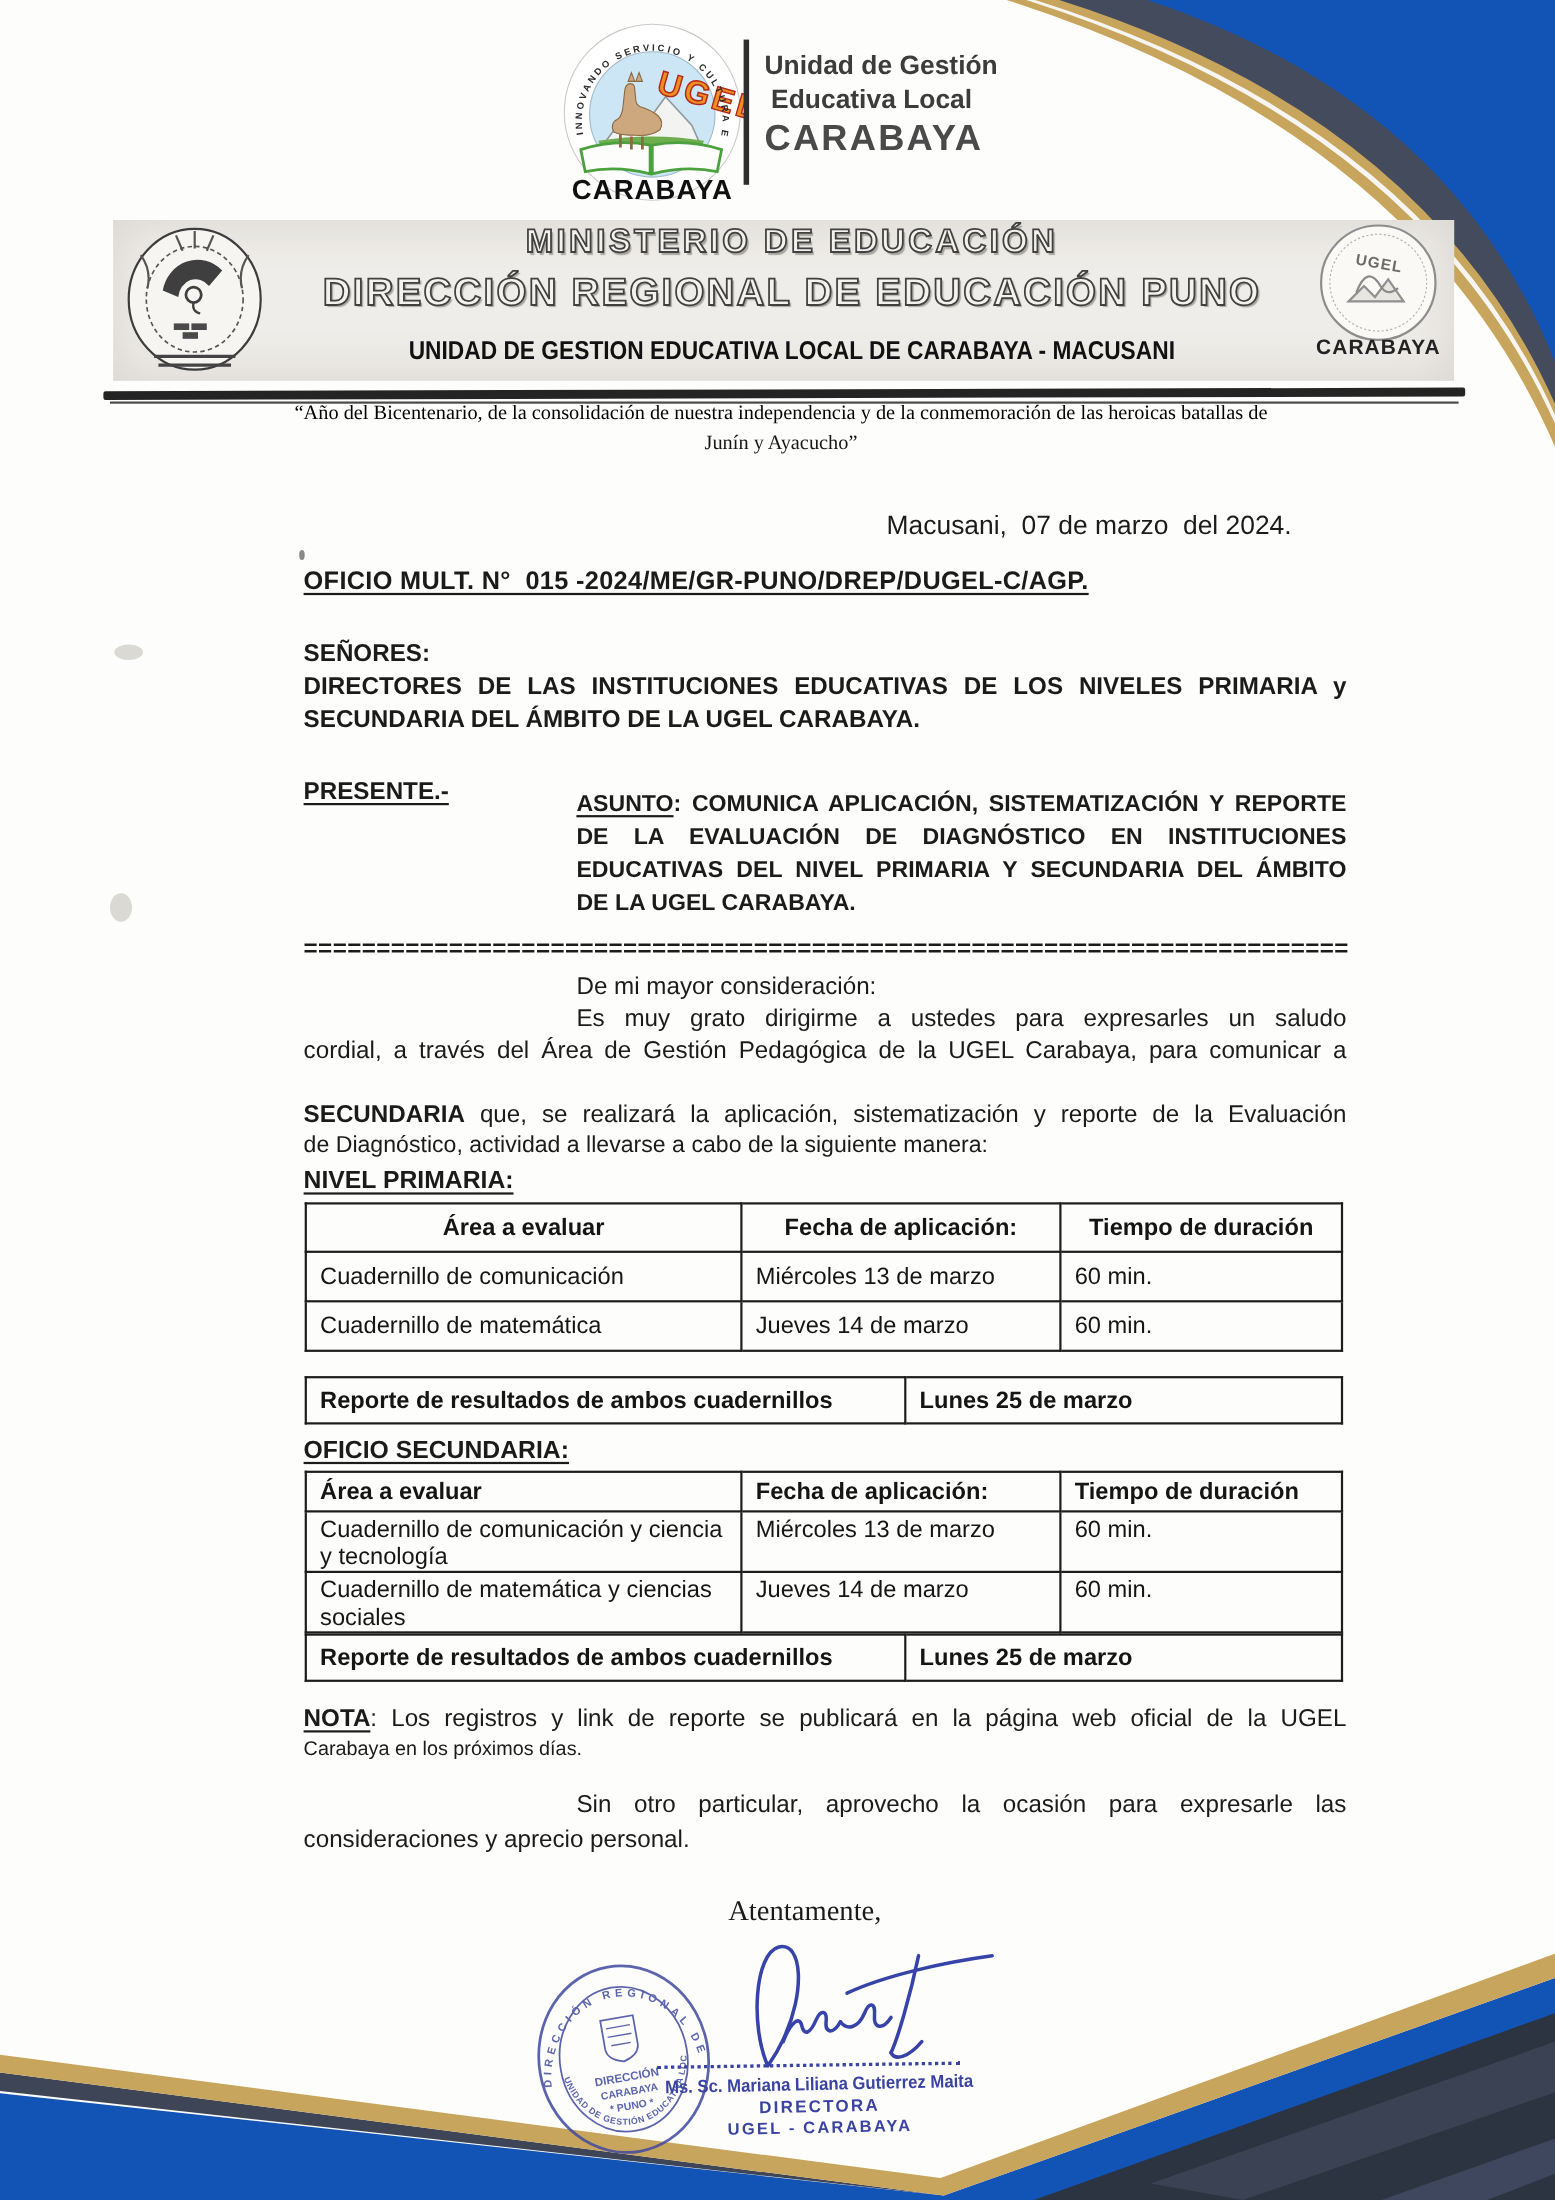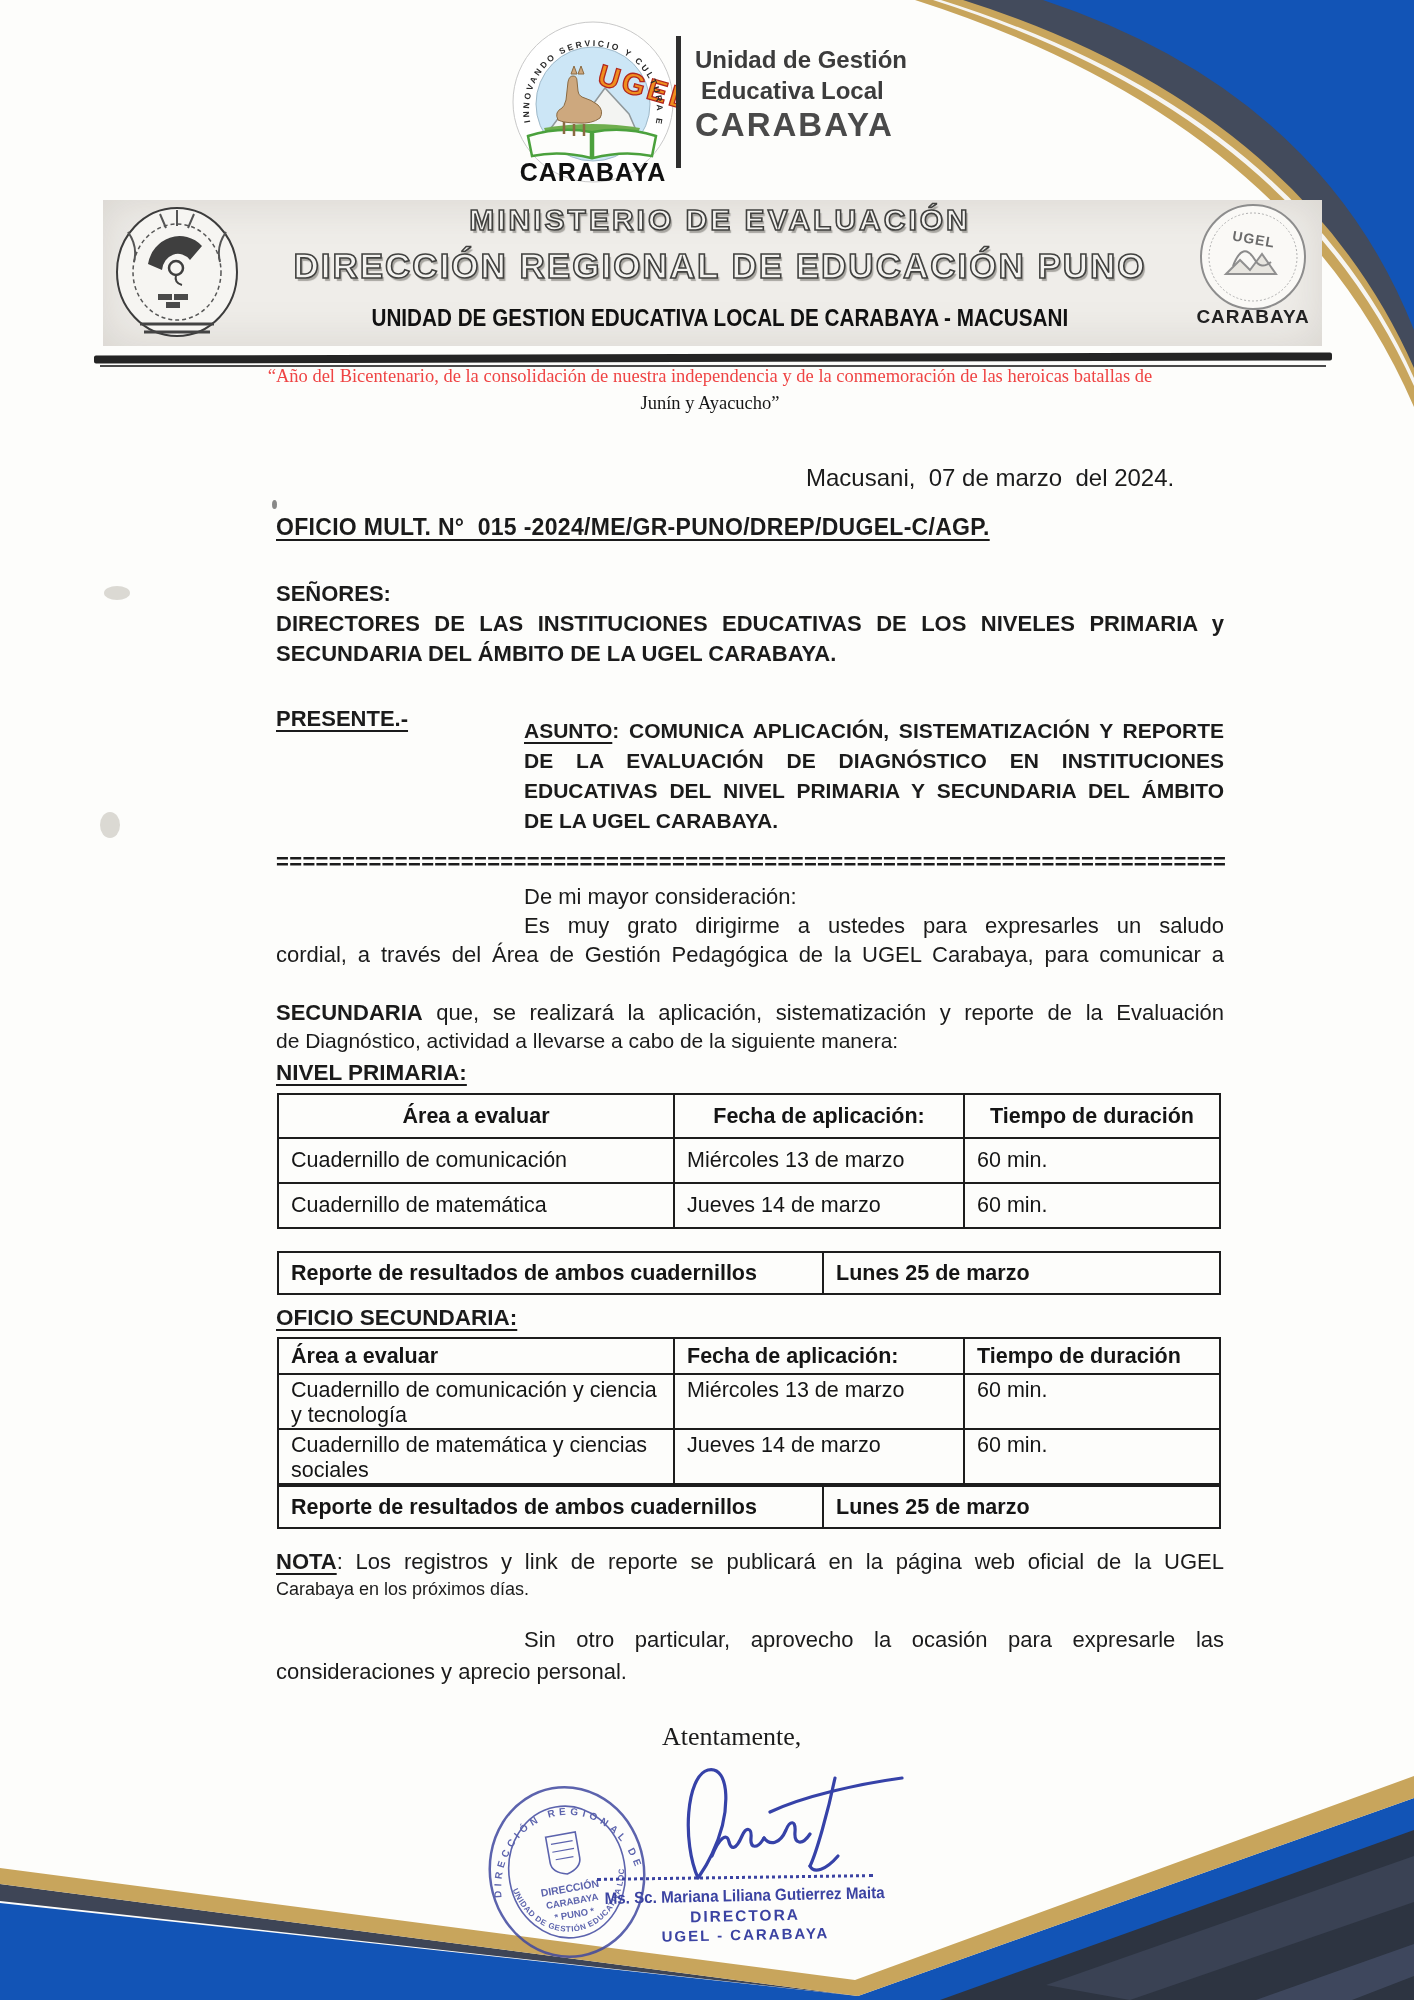--- a/index.html
+++ b/index.html
@@ -84,30 +84,30 @@
 
   <svg class="abs" style="left:1178px;top:200px;" width="150" height="110" viewBox="0 0 150 110">
     <ellipse cx="75" cy="57" rx="52" ry="52" fill="#faf9f6" stroke="#8d8d8d" stroke-width="2"></ellipse>
     <ellipse cx="75" cy="57" rx="44" ry="44" fill="none" stroke="#b0b0b0" stroke-width="1" stroke-dasharray="2 2"></ellipse>
     <path d="M48,74 l14,-14 10,10 12,-16 14,20 Z" fill="#e8e6e0" stroke="#909090" stroke-width="2"></path>
     <path d="M55,66 q10,-26 22,-6 q6,10 16,2" stroke="#8b8b8b" stroke-width="2" fill="none"></path>
     <text x="75" y="44" text-anchor="middle" font-size="14" font-weight="800" fill="#6b6b6b" transform="rotate(10 75 44)" letter-spacing="1" font-family="Liberation Sans, sans-serif">UGEL</text>
   </svg>
   <div class="abs" style="left:1178px;top:306px;width:150px;text-align:center;font-size:19px;font-weight:700;color:#222;letter-spacing:1px;">CARABAYA</div>
 
-  <div class="abs outline" style="left:250px;top:203px;width:940px;text-align:center;font-size:30px;letter-spacing:3px;">MINISTERIO DE EVALUACIÓN</div>
+  <div class="abs outline" style="left:250px;top:203px;width:940px;text-align:center;font-size:30px;letter-spacing:3px;">MINISTERIO DE EDUCACIÓN</div>
   <div class="abs outline" style="left:250px;top:246px;width:940px;text-align:center;font-size:35px;letter-spacing:2px;">DIRECCIÓN REGIONAL DE EDUCACIÓN PUNO</div>
   <div class="abs" style="left:250px;top:305px;width:940px;text-align:center;">
     <span style="display:inline-block;transform:scaleX(.88);font-size:23.5px;font-weight:800;color:#111;white-space:pre;">UNIDAD DE GESTION EDUCATIVA LOCAL DE CARABAYA - MACUSANI</span>
   </div>
 
   <div class="abs" style="left:94px;top:354px;width:1238px;height:8px;background:#242424;transform:rotate(-0.15deg);border-radius:2px;"></div>
   <div class="abs" style="left:100px;top:365px;width:1226px;height:2px;background:#4a4a4a;"></div>
 
-  <div class="abs serif" style="left:140px;top:366px;width:1140px;text-align:center;font-size:18.5px;color:#ef4444;">“Año del Bicentenario, de la consolidación de nuestra independencia y de la conmemoración de las heroicas batallas de</div>
+  <div class="abs serif" style="left:140px;top:366px;width:1140px;text-align:center;font-size:18.5px;color:#000000;">“Año del Bicentenario, de la consolidación de nuestra independencia y de la conmemoración de las heroicas batallas de</div>
   <div class="abs serif" style="left:140px;top:393px;width:1140px;text-align:center;font-size:18.5px;color:#161616;">Junín y Ayacucho”</div>
 
   <div class="l" style="left:806px;top:464px;font-size:24px;">Macusani,  07 de marzo  del 2024.</div>
 
   <div class="l b und" style="left:276px;top:514px;font-size:23px;letter-spacing:.3px;">OFICIO MULT. N°  015 -2024/ME/GR-PUNO/DREP/DUGEL-C/AGP.</div>
 
   <div class="l b" style="left:276px;top:581px;font-size:22px;">SEÑORES:</div>
   <div class="jl b" style="left:276px;top:611px;width:948px;font-size:22px;">DIRECTORES DE LAS INSTITUCIONES EDUCATIVAS DE LOS NIVELES PRIMARIA y</div>
   <div class="l b" style="left:276px;top:641px;font-size:22px;">SECUNDARIA DEL ÁMBITO DE LA UGEL CARABAYA.</div>
 

